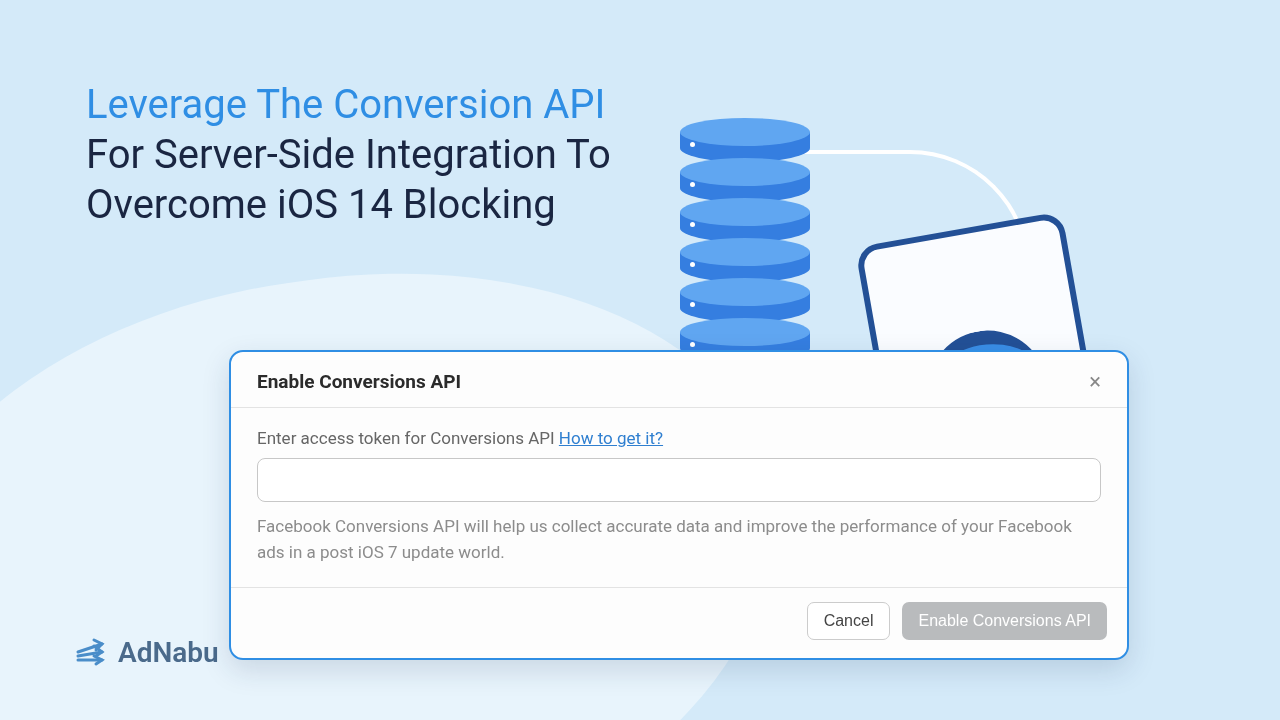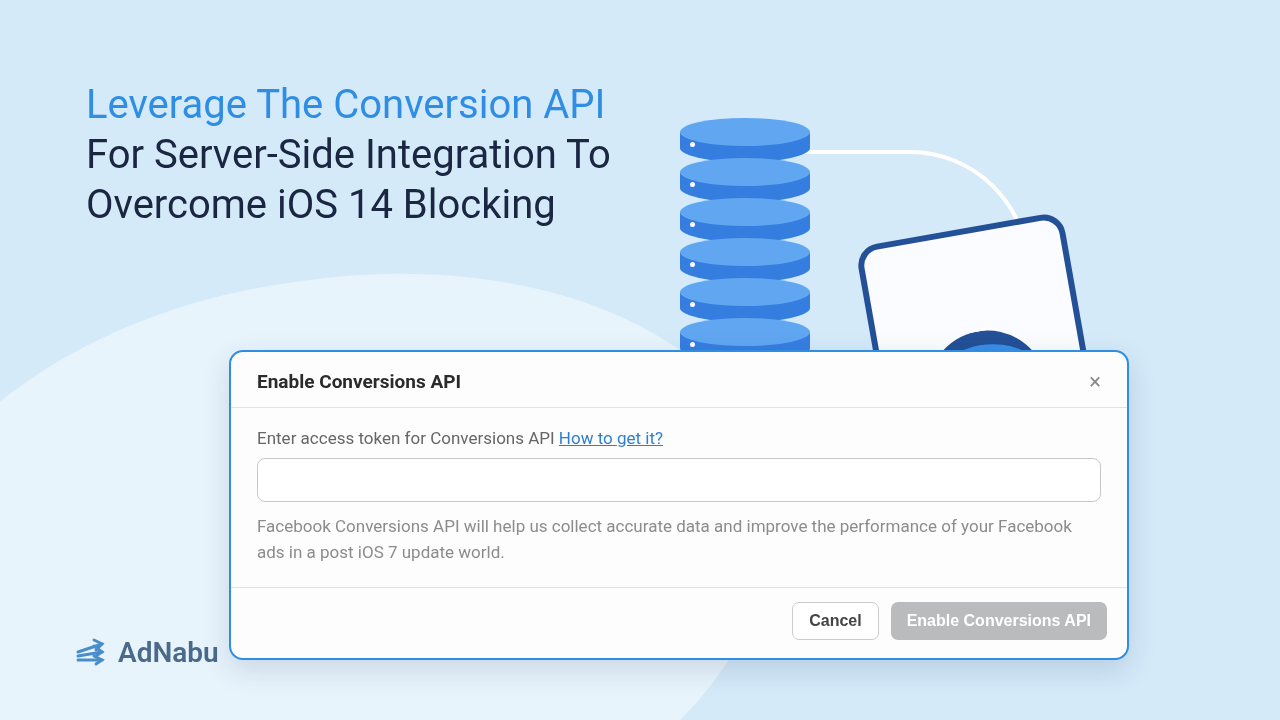--- a/index.html
+++ b/index.html
@@ -172,21 +172,20 @@
     justify-content: flex-end;
     gap: 12px;
     padding: 14px 20px 18px 20px;
   }
   .btn {
     font-size: 16px;
     padding: 9px 16px;
     border-radius: 7px;
     cursor: pointer;
     border: 1px solid transparent;
-    font-weight: bold;
   }
   .btn-cancel {
     background: #fff;
     border: 1px solid #ccc;
     color: #444;
   }
   .btn-primary {
     background: #b9bbbd;
     color: #fff;
     border: none;

